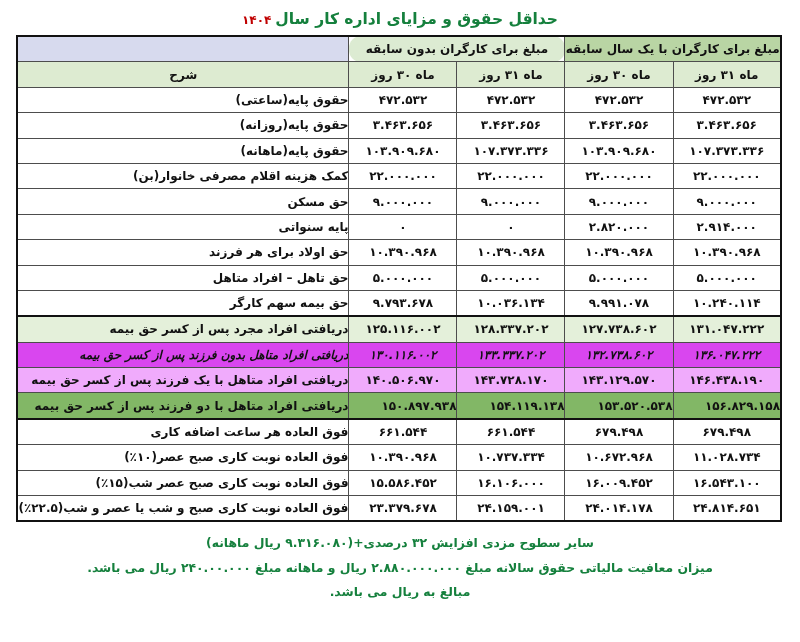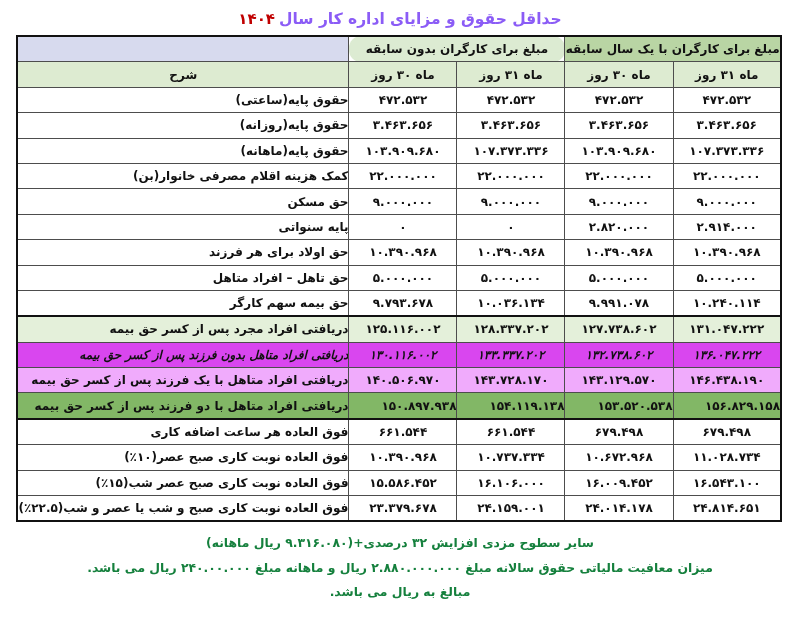--- a/index.html
+++ b/index.html
@@ -25,25 +25,25 @@
   .title-bar {
     width: 100%;
     text-align: center;
     padding-top: 9px;
     padding-bottom: 7px;
     direction: rtl;
   }
   .title-text {
     font-size: 15.5px;
     font-weight: bold;
-    color: #8b5cf6;
+    color: #15803d;
     letter-spacing: 0px;
   }
   .title-year {
-    font-size: 15px;
+    font-size: 12px;
     font-weight: bold;
     color: #c00000;
     margin-right: 4px;
   }
 
   
   .table-wrap {
     margin: 0 auto;
     width: 764px;
     direction: rtl;

